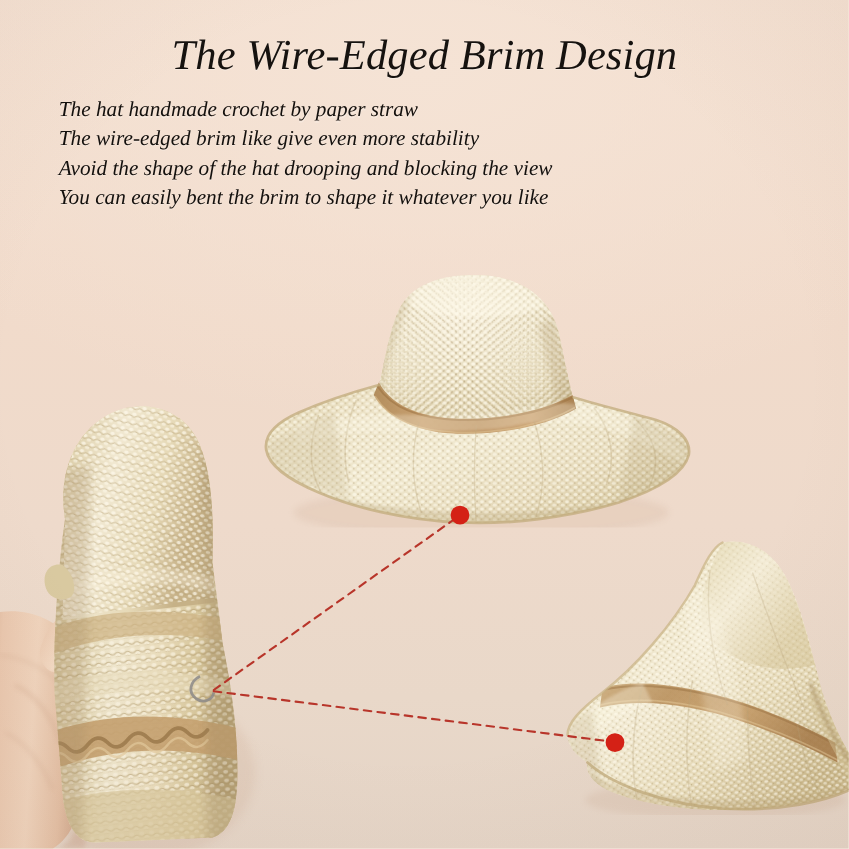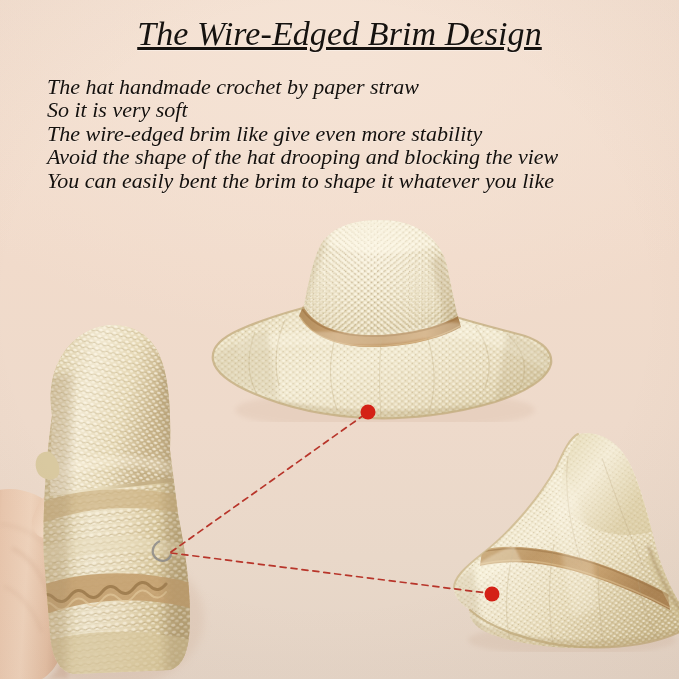--- a/index.html
+++ b/index.html
@@ -29,29 +29,28 @@
 
   
   #text-block { position:absolute; left:0; top:0; width:679px; }
   #page-title {
     text-align:center;
     font-style:italic;
     font-size:34px;
     line-height:1;
     color:#16120f;
     letter-spacing:0.1px;
-    padding-top:17px;
+    padding-top:28px;
     text-shadow:0 1px 0 rgba(255,255,255,0.35);
-    text-decoration:underline;
   }
   #body-lines {
-    margin-top:24px;
+    margin-top:14px;
     padding-left:47px;
     font-style:italic;
-    font-size:22px;
+    font-size:17px;
     line-height:23.4px;
     color:#14100d;
     white-space:nowrap;
     text-shadow:0 1px 0 rgba(255,255,255,0.3);
   }
   #body-lines .line { display:block; }
 
   
   .photo-object { position:absolute; }
 
@@ -472,21 +471,20 @@
       <path d="M18 182 C38 200, 80 216, 128 219 C172 221, 208 214, 232 202" stroke="#bfa878" stroke-width="2.2" fill="none" opacity="0.75" stroke-linecap="round"></path>
     </svg>
   </div>
 
   <div id="bg-vignette"></div>
 
   <div id="text-block">
     <div id="page-title">The Wire-Edged Brim Design</div>
     <div id="body-lines">
       <span class="line">The hat handmade crochet by paper straw</span>
-      <span class="line">So it is very soft</span>
       <span class="line">The wire-edged brim like give even more stability</span>
       <span class="line">Avoid the shape of the hat drooping and blocking the view</span>
       <span class="line">You can easily bent the brim to shape it whatever you like</span>
     </div>
   </div>
 
   <svg id="annotation-layer" viewBox="0 0 679 679">
 
     <path d="M160 541 C152 545, 150 554, 157 559 C163 563, 170 560, 171 554" stroke="#8c8a88" stroke-width="2.2" fill="none" opacity="0.85"></path>
 

